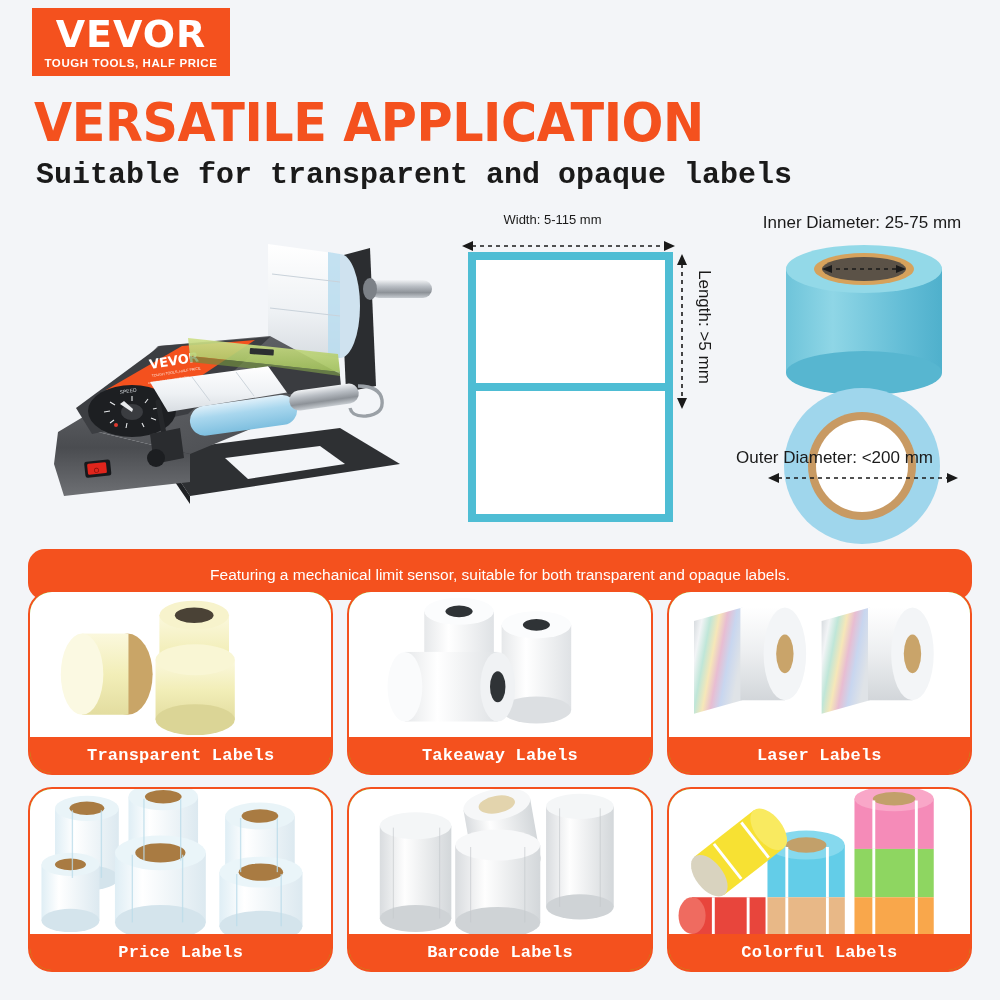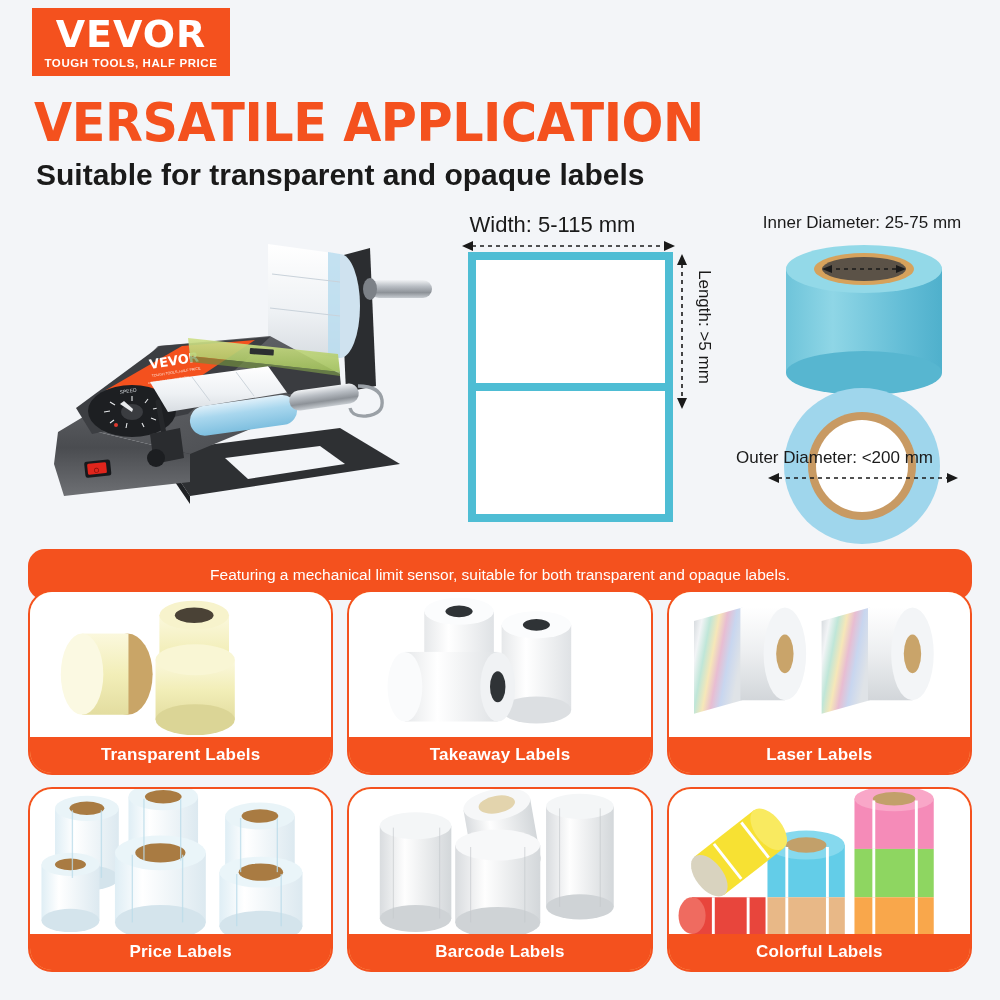--- a/index.html
+++ b/index.html
@@ -29,31 +29,31 @@
   }
   .headline {
     position: absolute; left: 34px; top: 92px;
     font-size: 53px; font-weight: 700; color: #f4511e;
     letter-spacing: -0.5px; transform: scaleX(0.93); transform-origin: left center;
     font-family: "DejaVu Sans", sans-serif;
   }
   .subhead {
     position: absolute; left: 36px; top: 158px;
     font-size: 30px; font-weight: 700; color: #1a1a1a;
-    font-family: Liberation Sans, sans-serif;
+    font-family: Liberation Mono, monospace;
   }
 
   
   .machine { position: absolute; left: 40px; top: 196px; width: 400px; height: 320px; }
 
   
   .size-diagram { position: absolute; left: 430px; top: 212px; width: 280px; height: 310px; }
   .width-label {
     position: absolute; left: 0; top: 0; width: 245px; text-align: center;
-    font-size: 22px; color: #1a1a1a;
+    font-size: 13px; color: #1a1a1a;
   }
   .arrow-h {
     position: absolute; left: 32px; top: 28px; width: 213px; height: 12px;
   }
   .arrow-v {
     position: absolute; left: 246px; top: 42px; width: 12px; height: 155px;
   }
   .length-label {
     position: absolute; left: 238px; top: 58px;
     font-size: 17px; color: #1a1a1a;
@@ -91,22 +91,22 @@
   }
 
   
   .grid {
     position: absolute; left: 28px; top: 590px;
     width: 944px; height: 382px;
     display: grid; grid-template-columns: repeat(3, 1fr); grid-template-rows: repeat(2, 1fr);
     column-gap: 14px; row-gap: 12px;
   }
   .card {
-    background: #fdba74; border: 2.5px solid #f4511e; border-radius: 24px;
-    overflow: hidden; display: flex; flex-direction: column; position: relative;
+    background: #84cc16; border: 2.5px solid #f4511e; border-radius: 24px;
+    overflow: hidden; display: flex; flex-direction: column; position: relative; font-family: Liberation Mono, monospace;
   }
   .card-img { flex: 1; position: relative; background: #fff; overflow: hidden; }
   .card-caption {
     height: 36px; background: #f4511e; color: #fff;
     display: flex; align-items: center; justify-content: center;
     font-size: 17px; font-weight: 700; letter-spacing: 0.2px;
   }
 </style>
 </head>
 <body>

